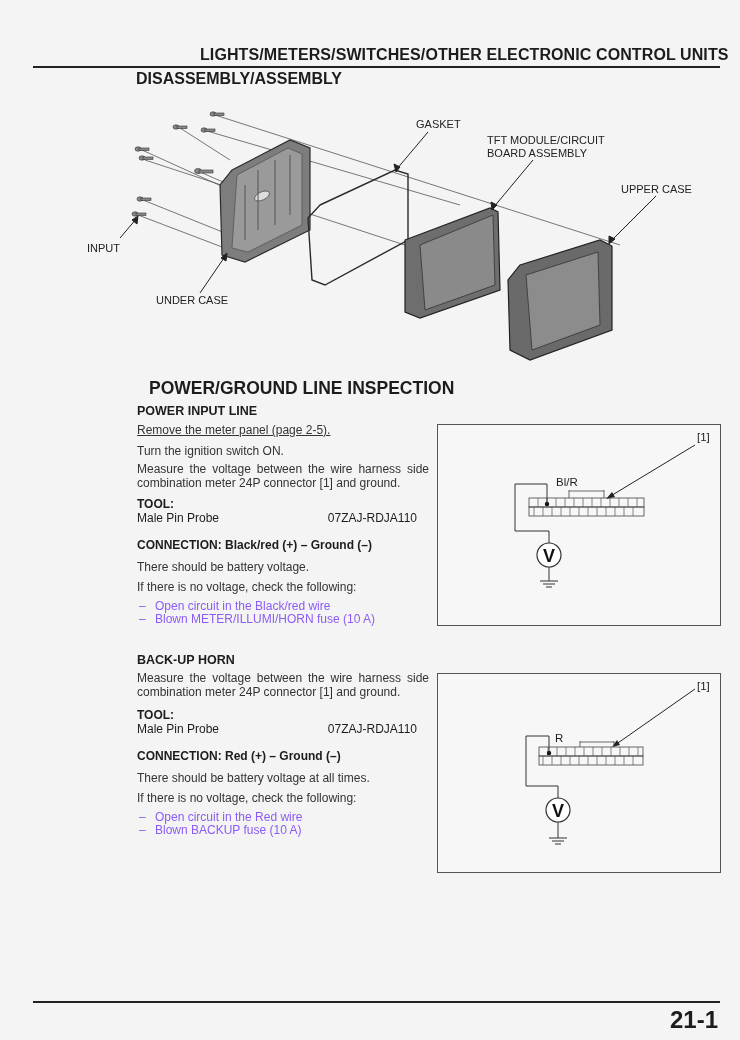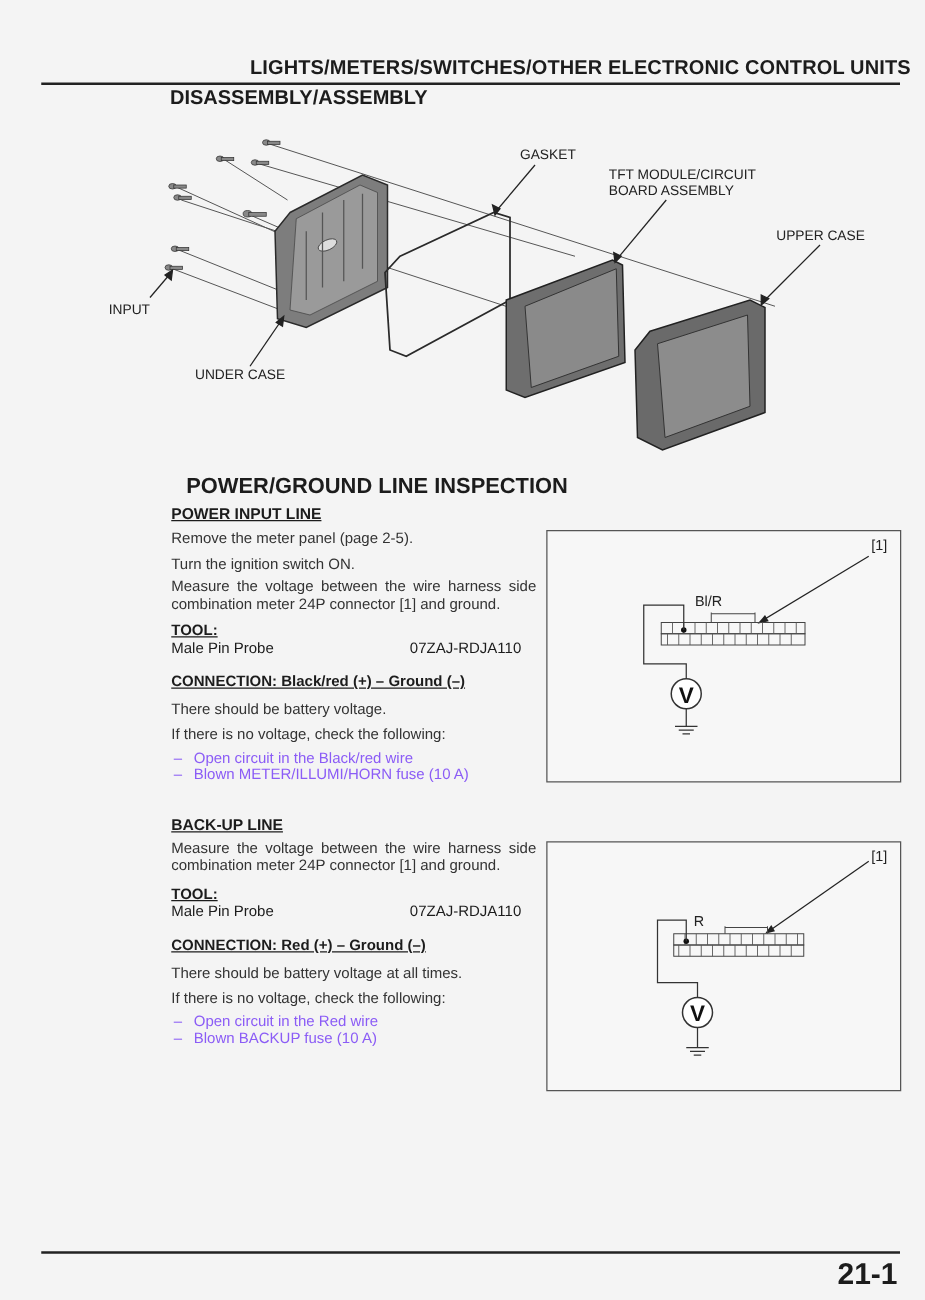--- a/index.html
+++ b/index.html
@@ -9,21 +9,21 @@
     font-family:"Liberation Sans", sans-serif;
     color:#1c1c1c;
   }
   .abs { position:absolute; }
   .section-header {
     left:200px; top:46px; font-weight:bold; font-size:16px; letter-spacing:0.1px; white-space:nowrap;
   }
   .rule { background:#222; height:2px; }
   .title-1 { left:136px; top:70px; font-weight:bold; font-size:16px; white-space:nowrap; }
   .title-2 { left:136px; top:378px; font-weight:bold; font-size:17.5px; white-space:nowrap;margin-left:13px; }
-  .subhead { font-weight:bold; font-size:12.5px; white-space:nowrap;text-decoration:underline; }
+  .subhead { font-weight:bold; font-size:12.5px; white-space:nowrap; }
   .body-text { font-size:12px; line-height:14px; color:#333; }
   .justify { text-align:justify; text-align-last:left; width:292px; }
   .tool-row { display:flex; justify-content:space-between; width:280px; font-weight:normal; font-size:12px; }
   .dash-list { list-style:none; margin:0; padding:0; font-size:12px; line-height:12.5px; color:#8b5cf6; }
   .dash-list li { position:relative; padding-left:18px; }
   .dash-list li::before { content:"–"; position:absolute; left:2px; }
   .diagram-box { border:1px solid #555; background:#f7f7f7; }
   .diag-label { font-size:11px; color:#222; white-space:nowrap; }
   .page-num { right:22px; top:1006px; font-weight:bold; font-size:24px; }
   svg text { font-family:"Liberation Sans", sans-serif; }
@@ -111,21 +111,21 @@
   <div>TFT MODULE/CIRCUIT</div>
   <div>BOARD ASSEMBLY</div>
 </div>
 <div class="abs diag-label" style="left:621px; top:183px;">UPPER CASE</div>
 <div class="abs diag-label" style="left:87px; top:242px;">INPUT</div>
 <div class="abs diag-label" style="left:156px; top:294px;">UNDER CASE</div>
 
 <div class="abs title-2">POWER/GROUND LINE INSPECTION</div>
 
 <div class="abs subhead" style="left:137px; top:404px;">POWER INPUT LINE</div>
-<div class="abs body-text" style="left:137px; top:423px;">Remove the meter panel (page 2-5).</div>
+<div class="abs body-text" style="left:137px; top:423px;text-decoration:underline;">Remove the meter panel (page 2-5).</div>
 <div class="abs body-text" style="left:137px; top:444px;">Turn the ignition switch ON.</div>
 <div class="abs body-text justify" style="left:137px; top:462px;">Measure the voltage between the wire harness side combination meter 24P connector [1] and ground.</div>
 <div class="abs subhead" style="left:137px; top:497px; font-size:12px;">TOOL:</div>
 <div class="abs tool-row" style="left:137px; top:511px;">
   <span>Male Pin Probe</span>
   <span>07ZAJ-RDJA110</span>
 </div>
 <div class="abs subhead" style="left:137px; top:538px; font-size:12px;">CONNECTION: Black/red (+) – Ground (–)</div>
 <div class="abs body-text" style="left:137px; top:560px;">There should be battery voltage.</div>
 <div class="abs body-text" style="left:137px; top:580px;">If there is no voltage, check the following:</div>
@@ -181,21 +181,21 @@
     <text x="548" y="561" text-anchor="middle" font-size="18" font-weight="bold" fill="#111">V</text>
     <line x1="548" y1="566" x2="548" y2="580" stroke="#333" stroke-width="1"></line>
     <line x1="539" y1="580" x2="557" y2="580" stroke="#333" stroke-width="1"></line>
     <line x1="542" y1="583" x2="554" y2="583" stroke="#333" stroke-width="1"></line>
     <line x1="545" y1="586" x2="551" y2="586" stroke="#333" stroke-width="1"></line>
   </svg>
   <div class="abs diag-label" style="left:259px; top:6px; font-size:11.5px;">[1]</div>
   <div class="abs diag-label" style="left:118px; top:51px; font-size:11.5px;">Bl/R</div>
 </div>
 
-<div class="abs subhead" style="left:137px; top:653px;">BACK-UP LINE</div>
+<div class="abs subhead" style="left:137px; top:653px;">BACK-UP HORN</div>
 <div class="abs body-text justify" style="left:137px; top:671px;">Measure the voltage between the wire harness side combination meter 24P connector [1] and ground.</div>
 <div class="abs subhead" style="left:137px; top:708px; font-size:12px;">TOOL:</div>
 <div class="abs tool-row" style="left:137px; top:722px;">
   <span>Male Pin Probe</span>
   <span>07ZAJ-RDJA110</span>
 </div>
 <div class="abs subhead" style="left:137px; top:749px; font-size:12px;">CONNECTION: Red (+) – Ground (–)</div>
 <div class="abs body-text" style="left:137px; top:771px;">There should be battery voltage at all times.</div>
 <div class="abs body-text" style="left:137px; top:791px;">If there is no voltage, check the following:</div>
 <ul class="abs dash-list" style="left:137px; top:811px;">

